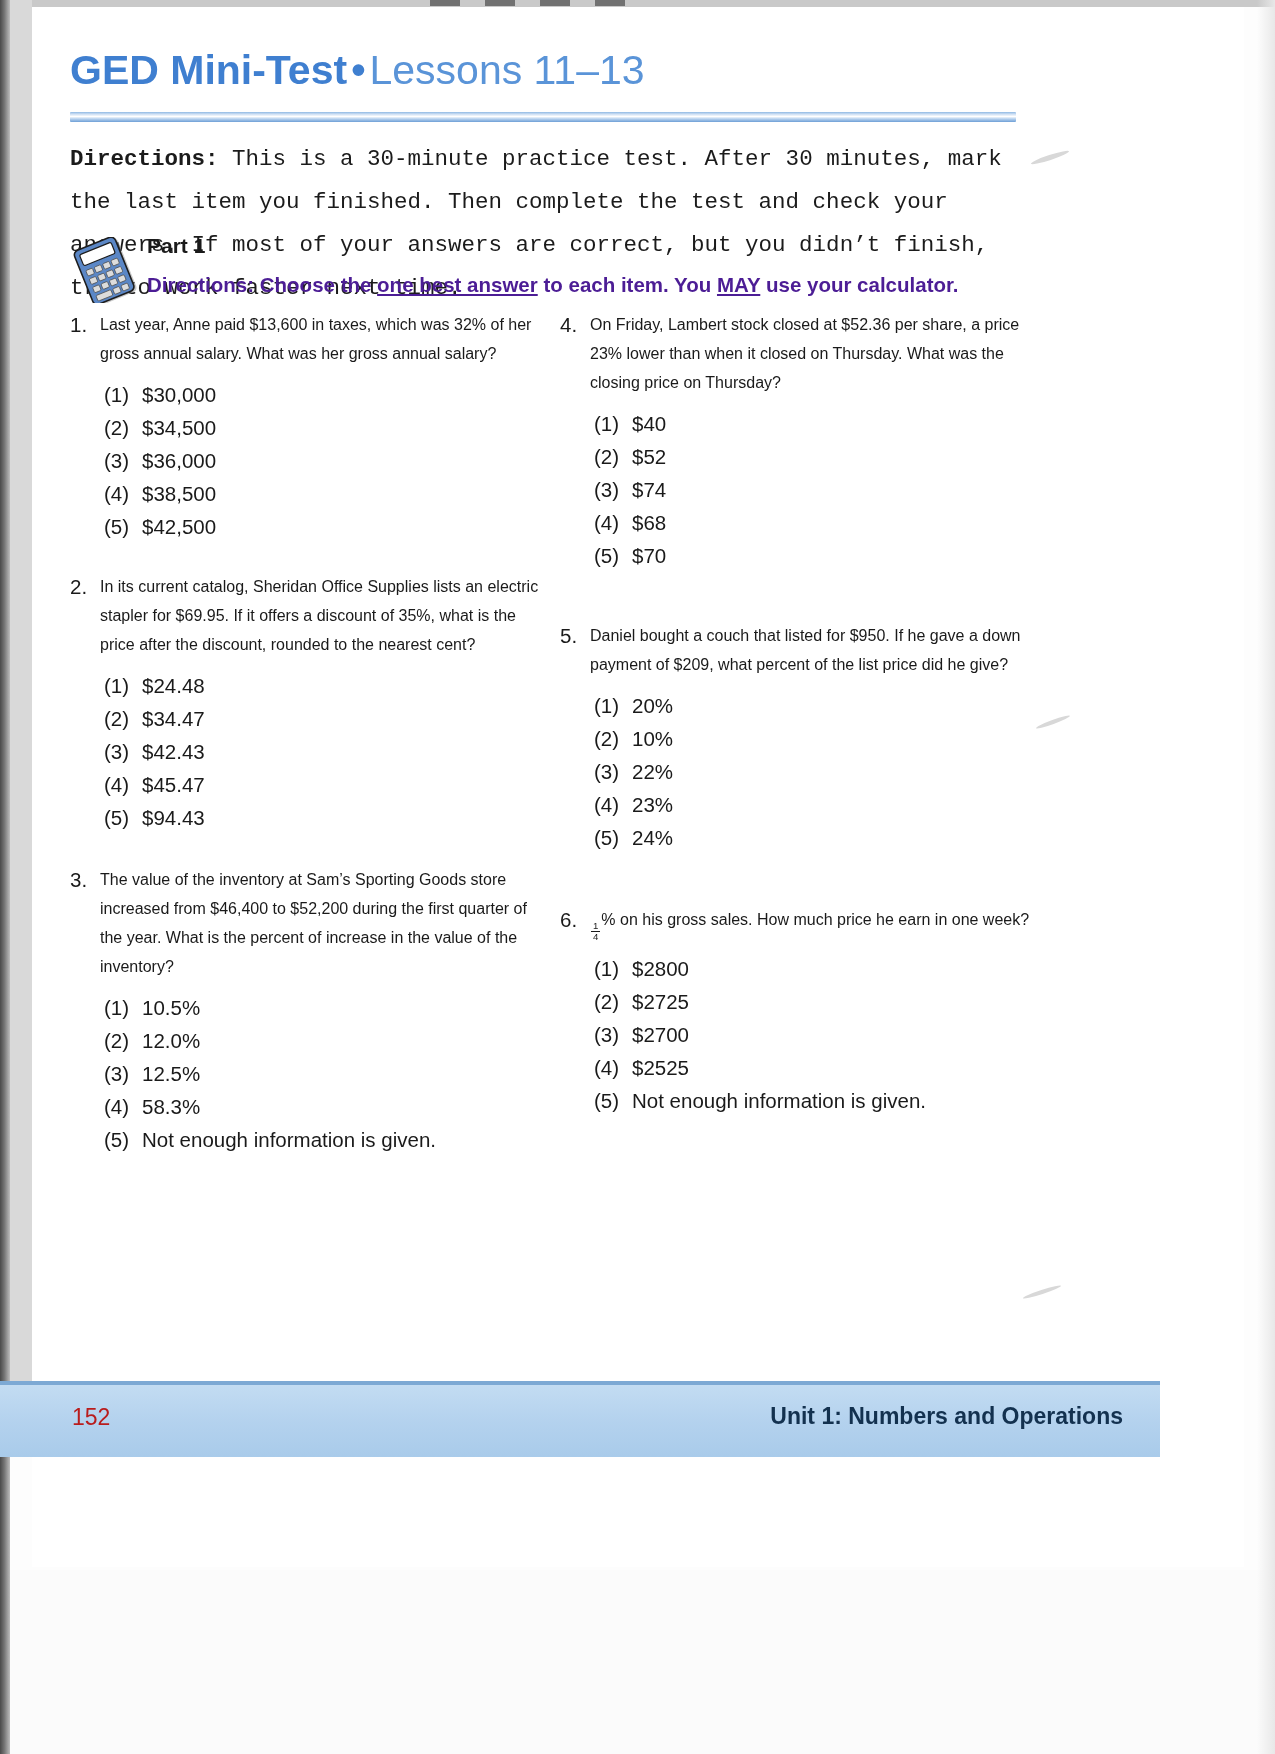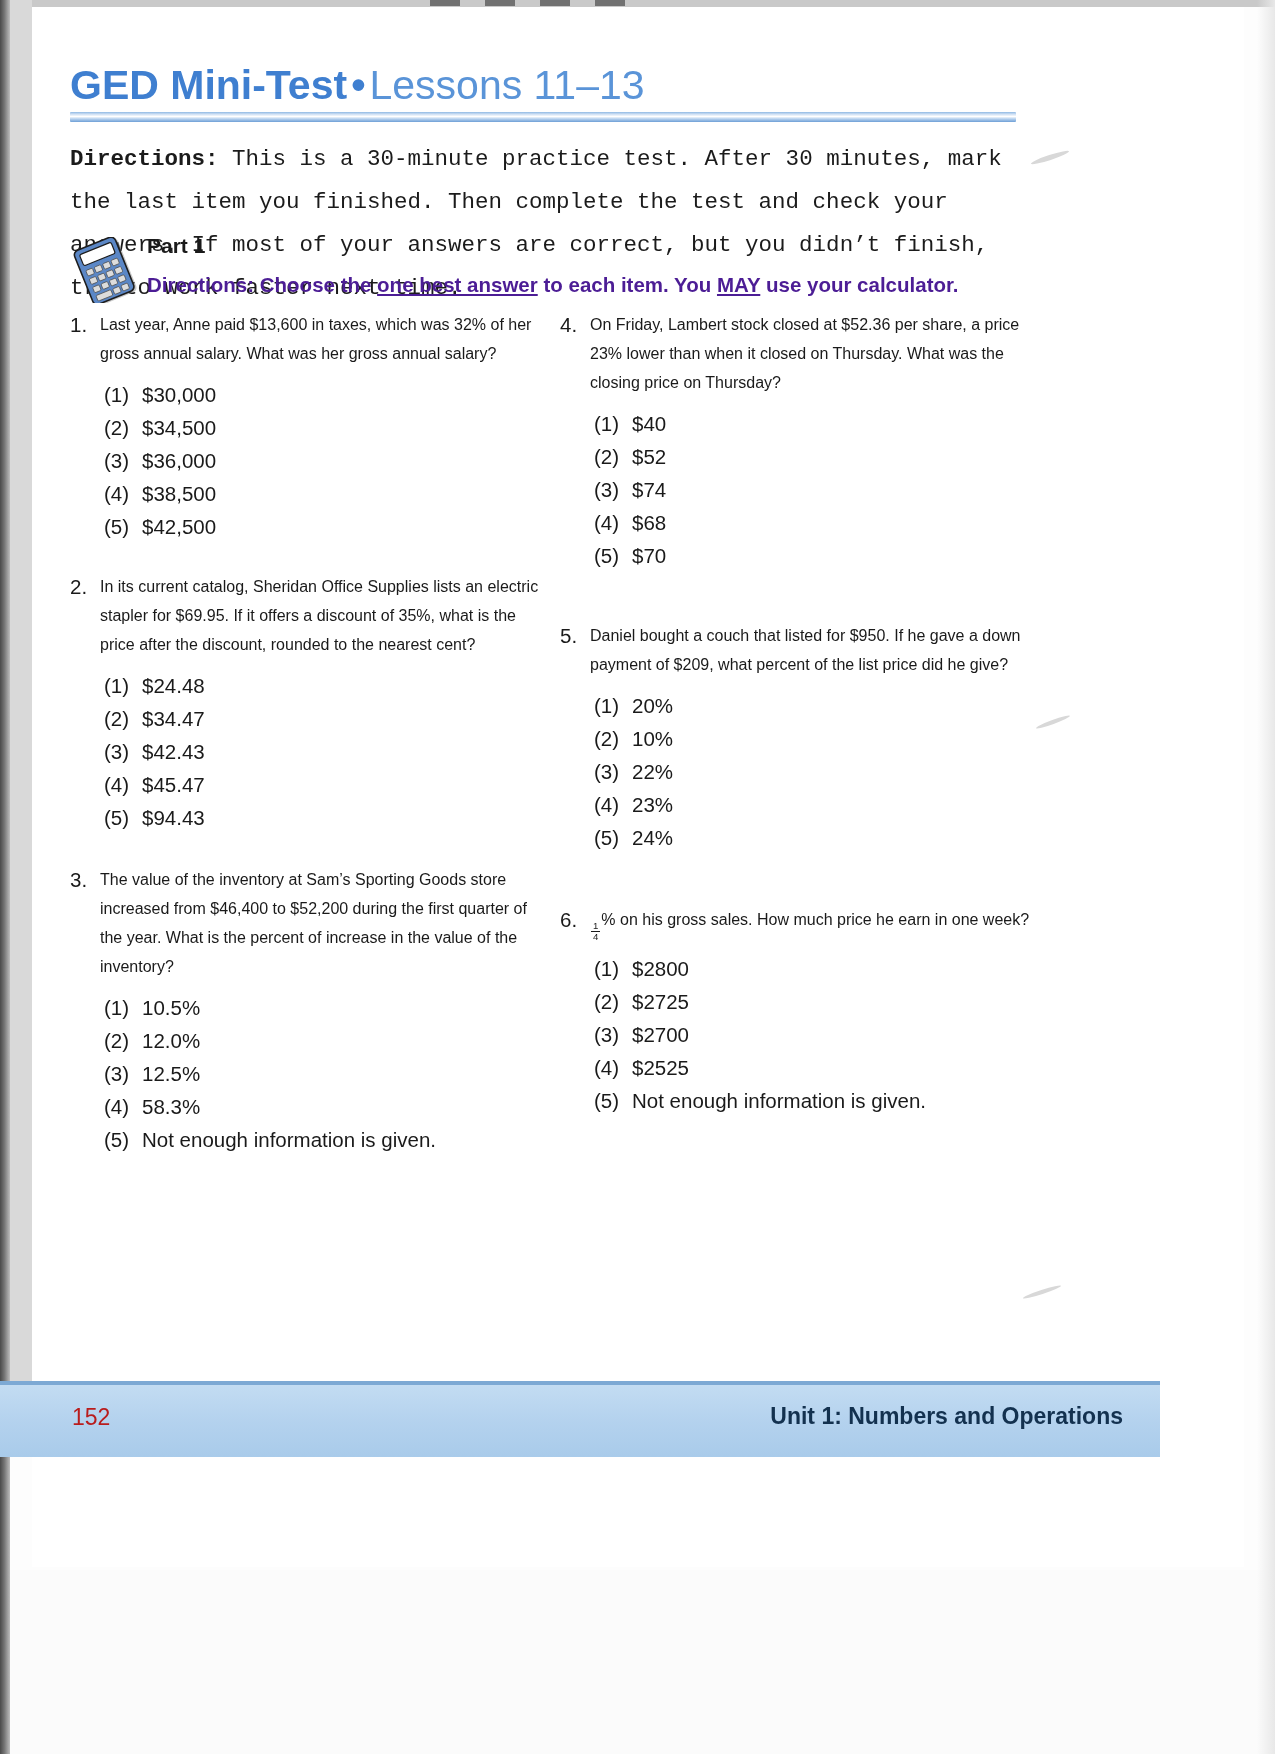--- a/index.html
+++ b/index.html
@@ -70,21 +70,21 @@
   
   .content {
     position: absolute;
     left: 0; top: 0;
     width: 1275px; height: 1754px;
   }
 
   
   .page-header {
     position: absolute;
-    left: 70px; top: 63px;
+    left: 70px; top: 48px;
     width: 950px;
   }
   .title-line {
     font-size: 41px;
     letter-spacing: 0px;
     white-space: nowrap;
     line-height: 1.1;
   }
   .title-strong {
     font-weight: bold;

